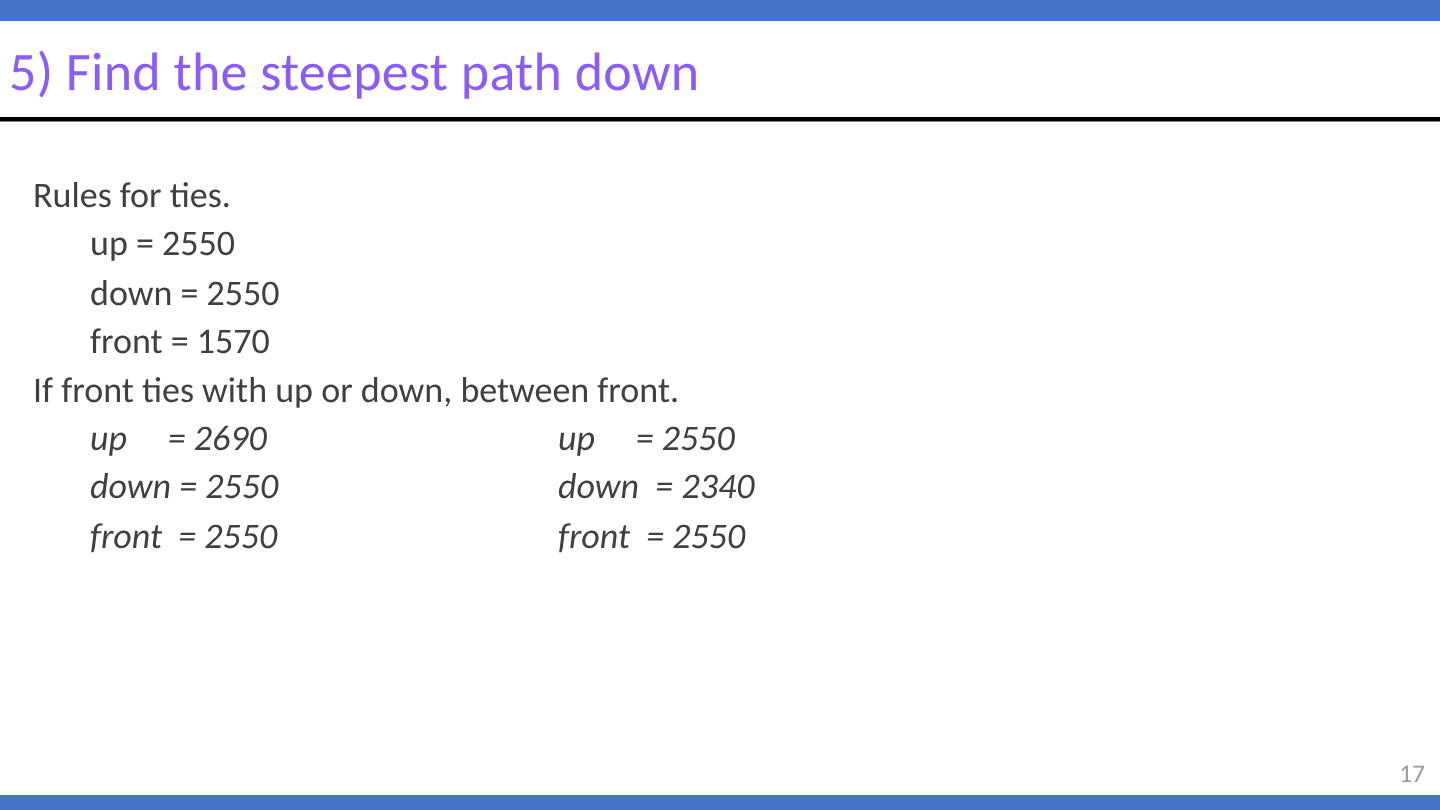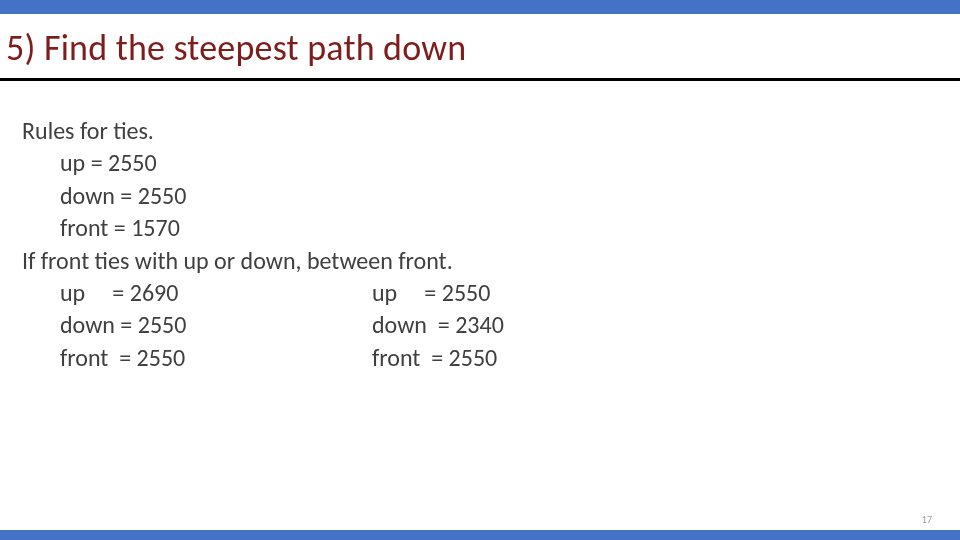--- a/index.html
+++ b/index.html
@@ -18,47 +18,48 @@
       background: #4472C4;
     }
     .title-area {
       padding: 12px 10px 8px 6px;
       border-bottom: 3px solid #000;
       margin: 0 0 0 0;
     }
     .title {
       font-size: 36px;
       font-weight: 400;
-      color: #7f1d1d;
+      color: #8b5cf6;
       letter-spacing: 0.2px;
     }
     .content {
       padding: 34px 10px 0 22px;
       font-size: 24px;
       line-height: 1.35;
       color: #404040;
     }
     .line { white-space: pre; }
     .indent1 { padding-left: 38px; }
     .col-row {
       display: flex;
+      font-style: italic;
     }
     .col-row .colA {
       width: 350px;
       padding-left: 38px;
       white-space: pre;
     }
     .col-row .colB {
       white-space: pre;
     }
     .page-number {
       position: absolute;
-      right: 28px;
+      right: 10px;
       bottom: 14px;
-      font-size: 10px;
+      font-size: 17px;
       color: #9a9a9a;
     }
     .bottom-bar {
       position: absolute;
       left: 0;
       bottom: 0;
       width: 100%;
       height: 10px;
       background: #4472C4;
     }

